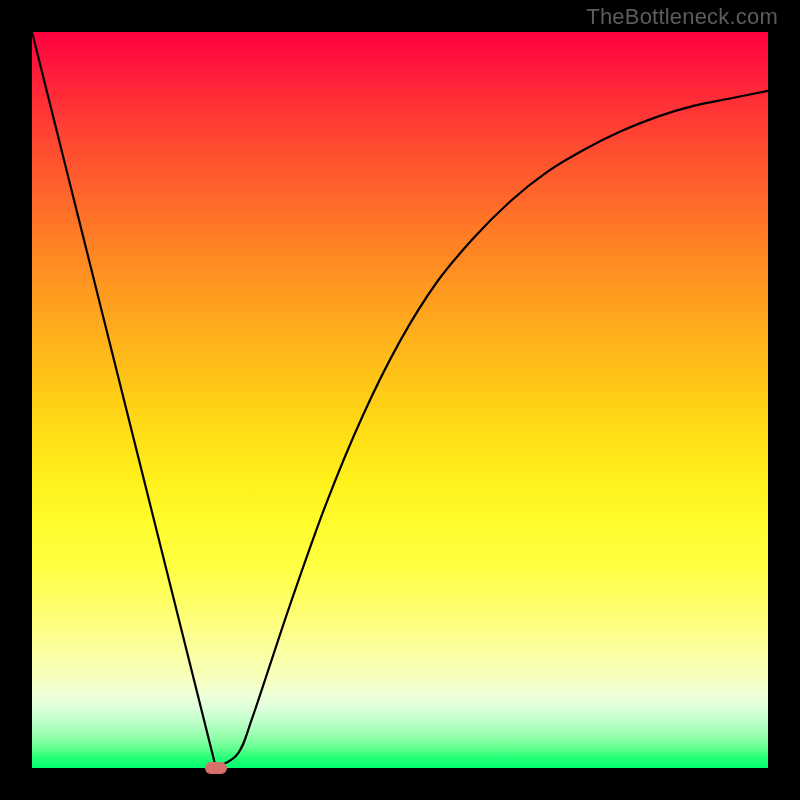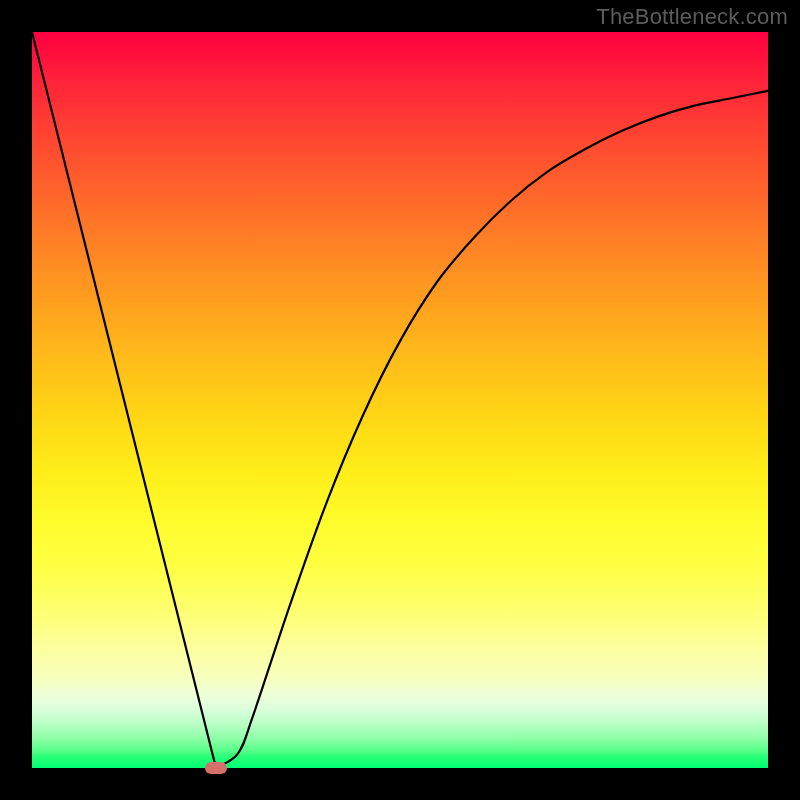--- a/index.html
+++ b/index.html
@@ -46,21 +46,21 @@
       #b8ffc4 94%,
       #8effa8 96%,
       #5cff8c 97.5%,
       #28ff78 98.5%,
       #00ff70 100%
     );
   }
   .watermark {
     position: absolute;
     top: 4px;
-    right: 12px;
+    right: 22px;
     color: #5c5c5c;
     font-size: 22px;
     font-weight: 500;
     letter-spacing: 0.2px;
     user-select: none;
   }
   svg.curve {
     position: absolute;
     left: 0;
     top: 0;

